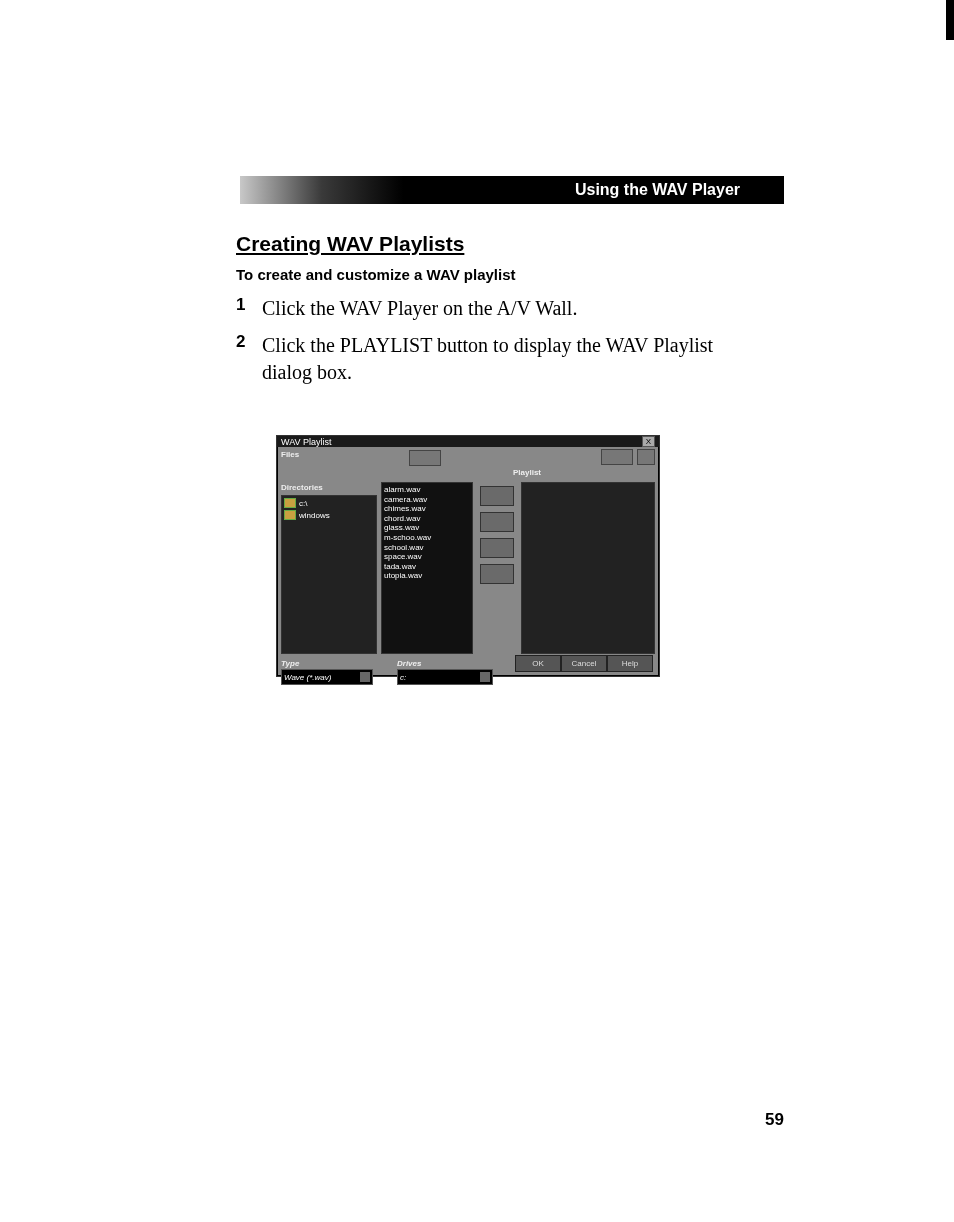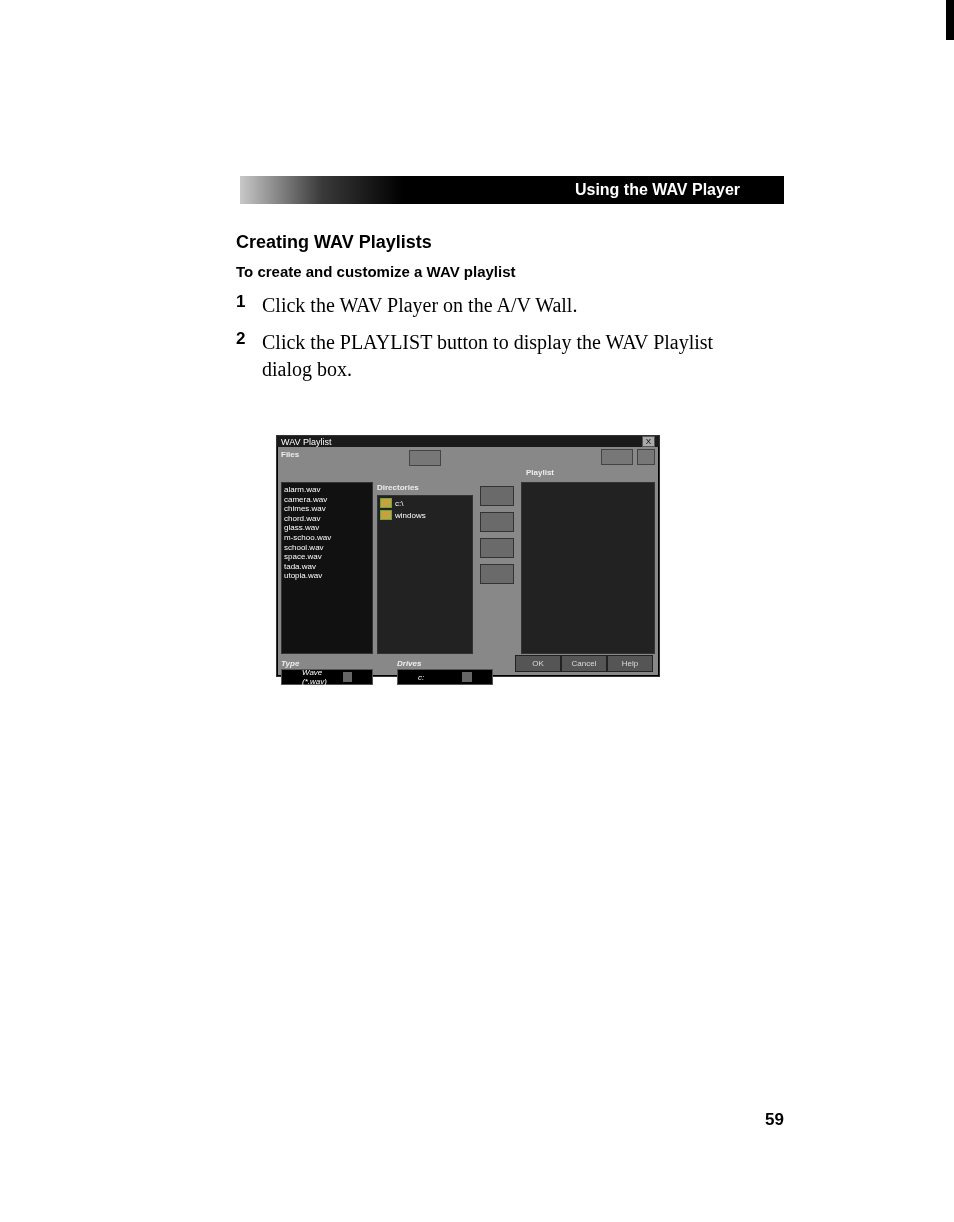--- a/index.html
+++ b/index.html
@@ -36,22 +36,23 @@
   }
   .content {
     position: absolute;
     top: 232px;
     left: 236px;
     width: 520px;
   }
   h1.section {
     font-family: Arial, Helvetica, sans-serif;
     font-weight: bold;
-    font-size: 18px;
+    font-size: 21px;
     margin: 0 0 10px 0;
+    text-decoration: underline;
   }
   p.intro {
     font-family: Georgia, "Times New Roman", serif;
     font-size: 16px;
     line-height: 1.35;
     margin: 0 0 18px 0;
   }
   h2.sub {
     font-family: Arial, Helvetica, sans-serif;
     font-weight: bold;
@@ -191,21 +192,21 @@
   .lower {
     display: flex;
     gap: 3px;
     padding: 0 4px 2px 4px;
     font-style: italic;
   }
   .combo {
     background: #000;
     color: #fff;
     font-size: 8px;
-    padding: 1px 20px;
+    padding: 1px 2px;
     border: 1px solid #555;
     height: 12px;
     flex: 1;
     display: flex;
     justify-content: space-between;
     align-items: center;
   }
   .combo .arrow {
     background: #666;
     width: 10px;
@@ -286,58 +287,58 @@
       <div class="toolbar-top" style="width:96px; justify-content:center;">
         <div class="tool-btn"></div>
       </div>
       <div style="width:40px;"></div>
       <div style="flex:1; display:flex; gap:4px; justify-content:flex-end;">
         <div class="tool-btn"></div>
         <div class="tool-btn sq"></div>
       </div>
     </div>
 
-    <div style="padding:0 13px;">
+    <div style="padding:0 0;">
       <div style="display:flex; gap:4px;">
         <div style="width:188px;"></div>
         <div style="width:40px;"></div>
         <div class="panel-label">Playlist</div>
       </div>
     </div>
 
     <div class="body">
+      <div class="col dirs">
+        <div class="panel-label">Directories</div>
+        <div class="dirbox">
+          <div class="folder">
+            <span class="folder-icon"></span>
+            <span>c:\</span>
+          </div>
+          <div class="folder">
+            <span class="folder-icon"></span>
+            <span>windows</span>
+          </div>
+        </div>
+      </div>
+
       <div class="col files">
         <div class="listbox">
           <div class="item">alarm.wav</div>
           <div class="item">camera.wav</div>
           <div class="item">chimes.wav</div>
           <div class="item">chord.wav</div>
           <div class="item">glass.wav</div>
           <div class="item">m-schoo.wav</div>
           <div class="item">school.wav</div>
           <div class="item">space.wav</div>
           <div class="item">tada.wav</div>
           <div class="item">utopia.wav</div>
         </div>
       </div>
 
-      <div class="col dirs">
-        <div class="panel-label">Directories</div>
-        <div class="dirbox">
-          <div class="folder">
-            <span class="folder-icon"></span>
-            <span>c:\</span>
-          </div>
-          <div class="folder">
-            <span class="folder-icon"></span>
-            <span>windows</span>
-          </div>
-        </div>
-      </div>
-
       <div class="col btns">
         <div class="mid-btn"></div>
         <div class="mid-btn"></div>
         <div class="mid-btn"></div>
         <div class="mid-btn"></div>
       </div>
 
       <div class="col playlist">
         <div class="playlist-box"></div>
       </div>

